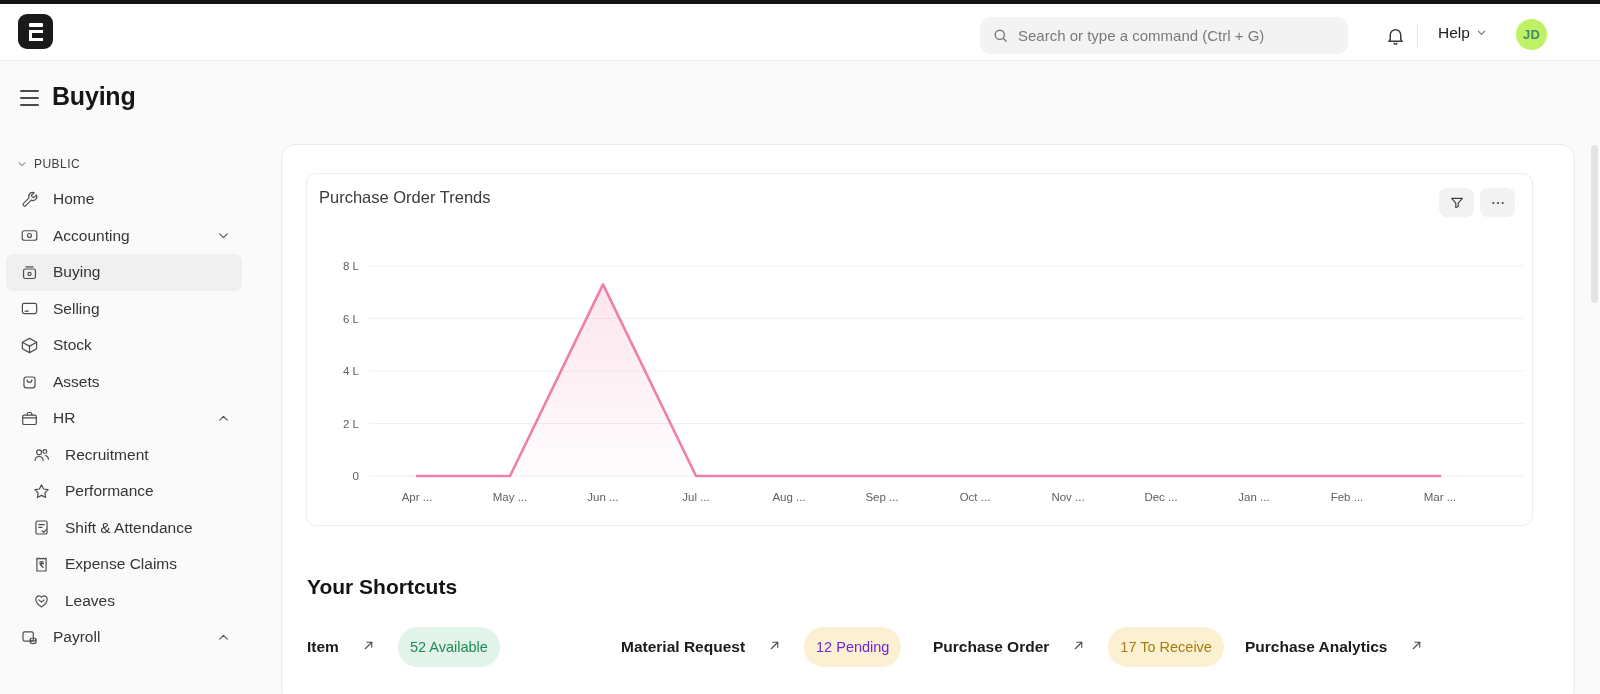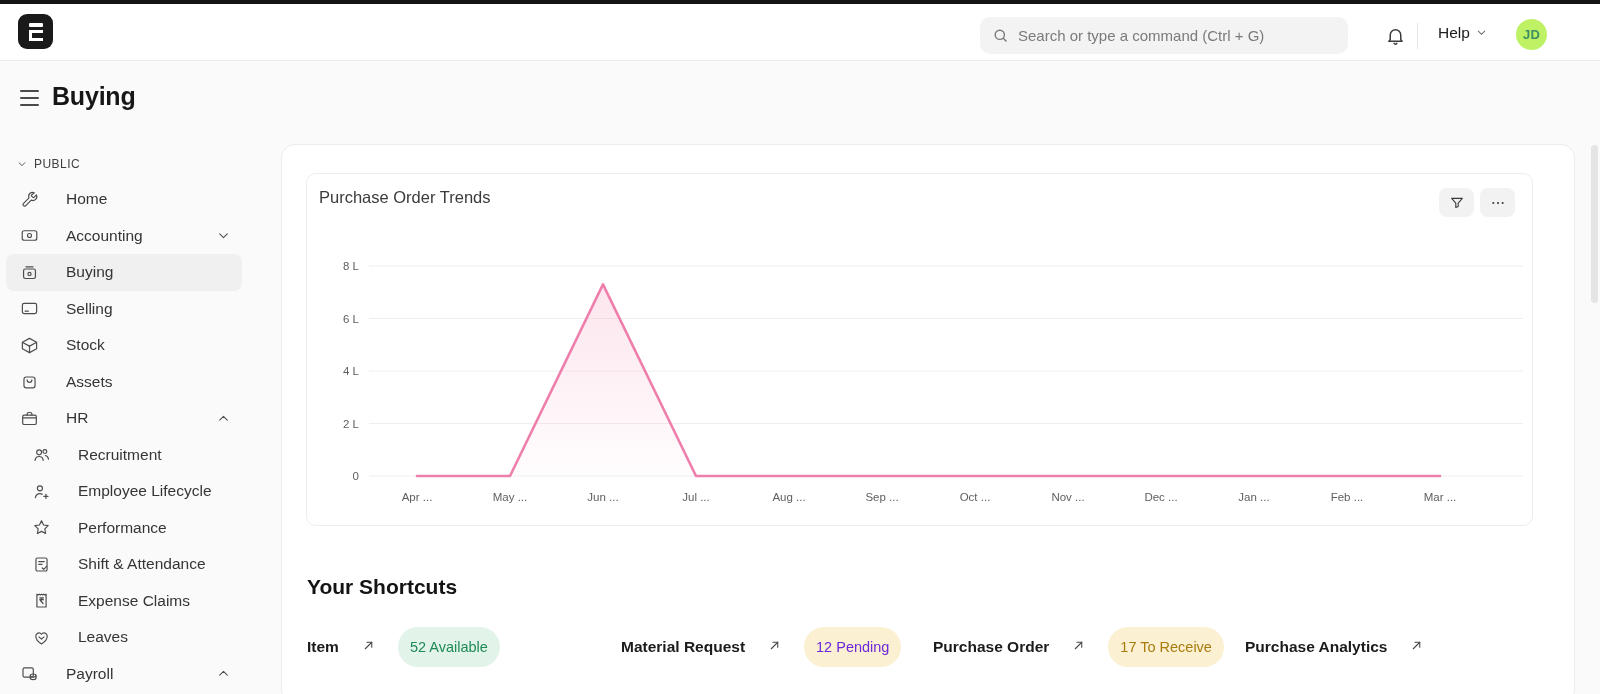--- a/index.html
+++ b/index.html
@@ -24,21 +24,21 @@
   .help{ position:absolute; left:1438px; top:0; height:57px; display:flex; align-items:center; gap:6px; font-size:15.5px; color:#202020; cursor:pointer; }
   .avatar{ position:absolute; left:1516px; top:15px; width:31px; height:31px; border-radius:50%; background:#bef264; color:#3E8E63; font-size:13px; font-weight:bold; display:flex; align-items:center; justify-content:center; cursor:pointer; letter-spacing:.2px; }
   
   .hamburger{ position:absolute; left:20px; top:90px; width:19px; height:16px; cursor:pointer; }
   .hamburger span{ position:absolute; left:0; width:19px; height:2px; background:#4b4b4b; border-radius:1px; }
   .hamburger span:nth-child(1){ top:0; } .hamburger span:nth-child(2){ top:7px; } .hamburger span:nth-child(3){ top:14px; }
   .page-title{ position:absolute; left:52px; top:82px; font-size:25px; font-weight:700; color:#161616; letter-spacing:-.2px; }
   
   .side-section{ position:absolute; left:17px; top:157px; display:flex; align-items:center; gap:7px; font-size:12px; font-weight:400; color:#3f3f3f; letter-spacing:.45px; cursor:pointer; }
   .sidebar{ position:absolute; left:6px; top:181px; width:236px; }
-  .side-row{ height:36.5px; display:flex; align-items:center; gap:27px; padding-left:14px; padding-right:12px; border-radius:8px; font-size:15.5px; color:#353535; cursor:pointer; }
+  .side-row{ height:36.5px; display:flex; align-items:center; gap:14px; padding-left:14px; padding-right:12px; border-radius:8px; font-size:15.5px; color:#353535; cursor:pointer; }
   .side-row.indent{ padding-left:26px; }
   .side-row.active{ background:#F0F0F0; }
   .side-row .ic{ width:19px; height:19px; color:#4d4d4d; flex:0 0 auto; display:flex; align-items:center; justify-content:center; }
   .side-row .chev{ margin-left:auto; color:#4d4d4d; display:flex; }
   
   .outer-card{ position:absolute; left:281px; top:144px; width:1294px; height:560px; background:#fff; border:1px solid #ECECEC; border-radius:14px; }
   .chart-card{ position:absolute; left:24px; top:28px; width:1227px; height:353px; background:#fff; border:1px solid #EDEDED; border-radius:10px;padding-left:40px; }
   .chart-title{ position:absolute; left:12px; top:14px; font-size:16.5px; font-weight:500; color:#3b3b3b; }
   .card-btn{ position:absolute; top:14px; width:35px; height:29px; background:#F2F2F2; border-radius:8px; border:none; display:flex; align-items:center; justify-content:center; color:#3c3c3c; cursor:pointer; }
   .btn-filter{ left:1132px; } .btn-menu{ left:1173px; }
@@ -184,31 +184,20 @@
       <div class="side-row indent">
         <span class="ic">
           <svg width="19" height="19" viewBox="0 0 24 24" fill="none" stroke="currentColor" stroke-width="1.5" stroke-linecap="round" stroke-linejoin="round">
             <circle cx="9" cy="9.3" r="3.1"></circle>
             <path d="M3.8 19.5c.4-3 2.5-5 5.2-5s4.8 2 5.2 5"></path>
             <circle cx="16.3" cy="8.3" r="2.4"></circle>
             <path d="M16.8 13.3c2.3.4 3.7 2.2 4 4.7"></path>
           </svg>
         </span>
         <span>Recruitment</span>
-      </div>
-      <div class="side-row indent">
-        <span class="ic">
-          <svg width="19" height="19" viewBox="0 0 24 24" fill="none" stroke="currentColor" stroke-width="1.5" stroke-linecap="round" stroke-linejoin="round">
-            <circle cx="10" cy="8" r="3.2"></circle>
-            <path d="M4.3 19.8c.5-3.2 2.8-5.2 5.7-5.2 1.1 0 2.1.3 3 .8"></path>
-            <path d="M17.6 15.6v5.2"></path>
-            <path d="M15 18.2h5.2"></path>
-          </svg>
-        </span>
-        <span>Employee Lifecycle</span>
       </div>
       <div class="side-row indent">
         <span class="ic">
           <svg width="19" height="19" viewBox="0 0 24 24" fill="none" stroke="currentColor" stroke-width="1.5" stroke-linecap="round" stroke-linejoin="round">
             <path d="M12 3.6l2.6 5.2 5.8.9-4.2 4.1 1 5.8-5.2-2.7-5.2 2.7 1-5.8-4.2-4.1 5.8-.9L12 3.6z"></path>
           </svg>
         </span>
         <span>Performance</span>
       </div>
       <div class="side-row indent">

